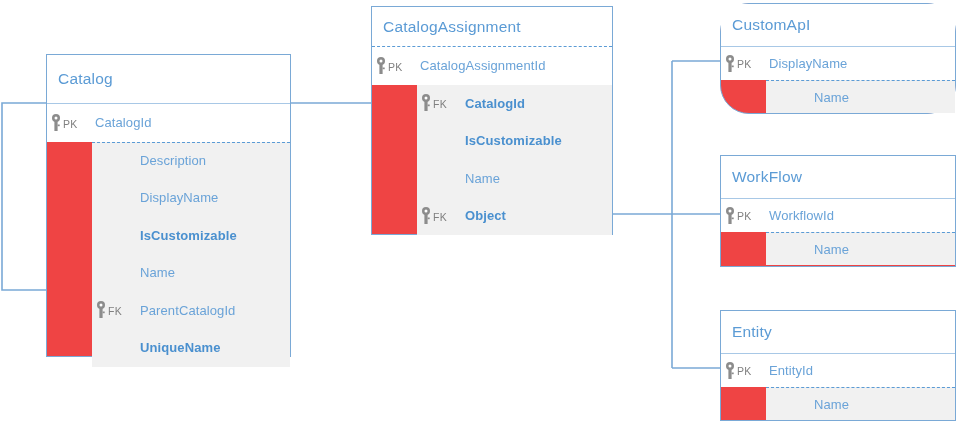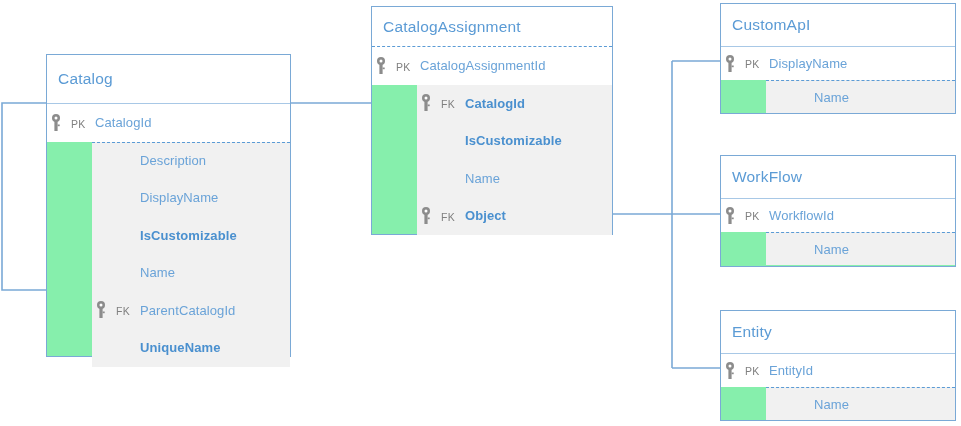--- a/index.html
+++ b/index.html
@@ -22,21 +22,21 @@
     left: 0; top: 0;
     width: 961px; height: 426px;
     pointer-events: none;
   }
 
   
   .entity {
     position: absolute;
     box-sizing: border-box;
     border: 1px solid #7aa9d6;
-    background: #86efac;
+    background: #ef4444;
   }
   .entity-header {
     box-sizing: border-box;
     background: #ffffff;
     color: #5b9bd5;
     font-size: 15.5px;
     font-weight: 400;
     letter-spacing: .2px;
     display: flex;
     align-items: center;
@@ -64,21 +64,20 @@
   .row.dashed-top {
     border-top: 1px dashed #5b9bd5;
   }
   .keycell {
     width: 48px;
     flex: 0 0 48px;
     display: flex;
     align-items: center;
     padding-left: 4px;
     box-sizing: border-box;
-    gap: 8px;
   }
   .keyicon {
     width: 11px;
     height: 18px;
     flex: 0 0 11px;
     position: relative;
     margin-right: 1px;
   }
   .keyicon svg { display: block; }
   .keyicon.empty { visibility: hidden; }
@@ -96,21 +95,21 @@
     white-space: nowrap;
   }
   .fieldname.req {
     font-weight: bold;
     color: #4a90cf;
   }
 
   
   #tbl-catalog            { left: 46px;  top: 54px;  width: 245px; height: 303px; }
   #tbl-catalogassignment  { left: 371px; top: 6px;   width: 242px; height: 229px; }
-  #tbl-customapi          { left: 720px; top: 3px;   width: 236px; height: 111px; }
+  #tbl-customapi          { left: 720px; top: 3px;   width: 236px; height: 111px; border-radius: 29px; }
   #tbl-workflow           { left: 720px; top: 155px; width: 236px; height: 112px; }
   #tbl-entity             { left: 720px; top: 310px; width: 236px; height: 111px; }
 </style>
 </head>
 <body>
 
 <svg id="connectors" viewBox="0 0 961 426" width="961" height="426">
 
   <path d="M 46 103 L 2 103 L 2 290 L 46 290" fill="none" stroke="#7aa9d6" stroke-width="1.6"></path>
 

